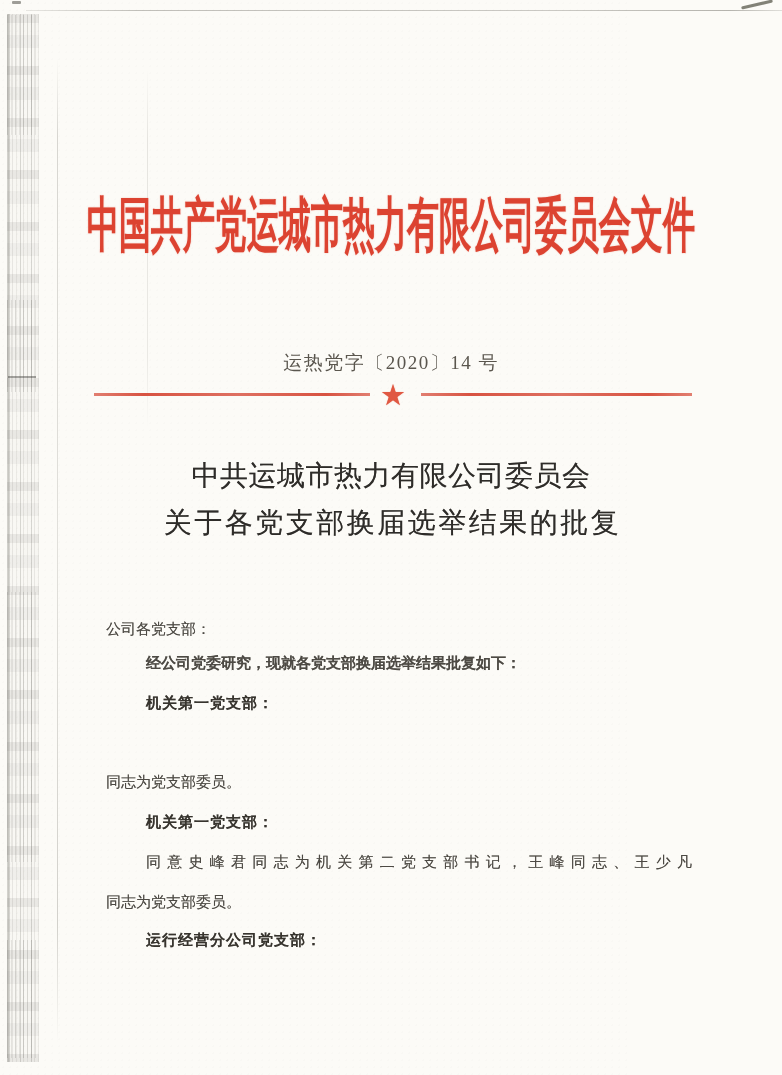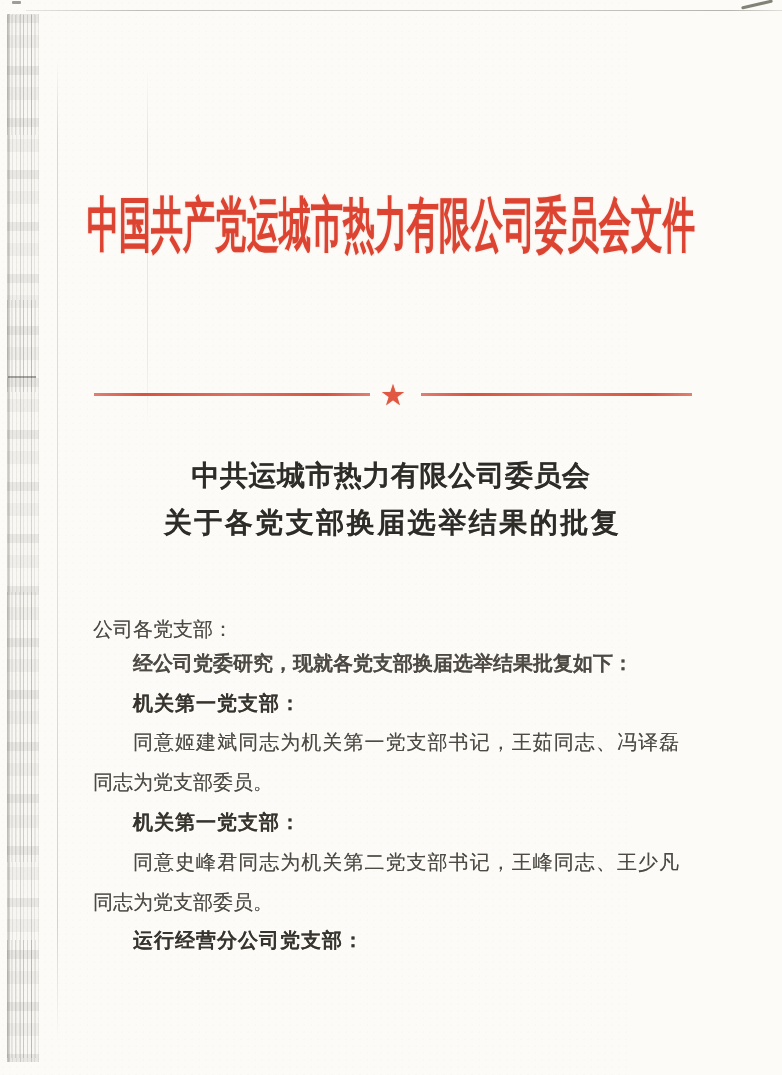--- a/index.html
+++ b/index.html
@@ -93,29 +93,29 @@
   .rule-left{left:94px;width:276px;}
   .rule-right{left:421px;width:271px;}
   .star{
     position:absolute;left:377px;top:380px;width:32px;
     text-align:center;font-size:29px;line-height:30px;
     color:var(--star-red);text-shadow:0 0 1px rgba(224,88,66,0.6);
   }
   
   .doc-title-line{
     position:absolute;left:0;width:782px;text-align:center;
-    font-weight:bold;color:var(--title-ink);font-size:28px;
+    font-weight:normal;color:var(--title-ink);font-size:28px;
     white-space:nowrap;text-shadow:0 0 0.5px rgba(46,44,41,0.55);
   }
   .doc-title-1{top:457px;letter-spacing:0.5px;}
   .doc-title-2{top:504px;letter-spacing:2.5px;padding-left:3px;}
   
   .bl{
-    position:absolute;left:93px;width:586px;
-    font-size:20px;line-height:30px;color:var(--body-ink);
+    position:absolute;left:106px;width:586px;
+    font-size:15px;line-height:30px;color:var(--body-ink);
     text-shadow:0 0 0.6px rgba(77,74,68,0.6);
     white-space:nowrap;
   }
   .bl.indent{text-indent:40px;}
   .bl.bold{font-weight:bold;color:var(--heading-ink);
     text-shadow:0 0 0.5px rgba(55,52,46,0.6);letter-spacing:1px;}
   .bl.stretch{
     white-space:normal;text-align:justify;text-align-last:justify;
   }
   .l1{top:614px;} .l2{top:648px;font-weight:bold;} .l3{top:688px;} .l4{top:727px;}
@@ -134,31 +134,31 @@
   <div class="smudge-patch smudge-dark0"></div>
   <div class="smudge-patch smudge-dark1"></div>
   <div class="smudge-patch smudge-dark2"></div>
   <div class="smudge-patch smudge-dark3"></div>
   <div class="smudge-tick"></div>
   <div class="fold-line-a"></div>
   <div class="fold-line-b"></div>
 
   <div class="masthead">中国共产党运城市热力有限公司委员会文件</div>
 
+  <div class="doc-number">运热党字〔2020〕14 号</div>
 
   <div class="rule rule-left"></div>
   <div class="star">★</div>
   <div class="rule rule-right"></div>
 
   <div class="doc-title-line doc-title-1">中共运城市热力有限公司委员会</div>
   <div class="doc-title-line doc-title-2">关于各党支部换届选举结果的批复</div>
 
   <div class="bl l1">公司各党支部：</div>
   <div class="bl l2 indent">经公司党委研究，现就各党支部换届选举结果批复如下：</div>
   <div class="bl l3 indent bold">机关第一党支部：</div>
-  <div class="bl l4 indent stretch">同意姬建斌同志为机关第一党支部书记，王茹同志、冯译磊</div>
   <div class="bl l5">同志为党支部委员。</div>
   <div class="bl l6 indent bold">机关第一党支部：</div>
   <div class="bl l7 indent stretch">同意史峰君同志为机关第二党支部书记，王峰同志、王少凡</div>
   <div class="bl l8">同志为党支部委员。</div>
   <div class="bl l9 indent bold">运行经营分公司党支部：</div>
 
 </div>
 
 </body></html>

